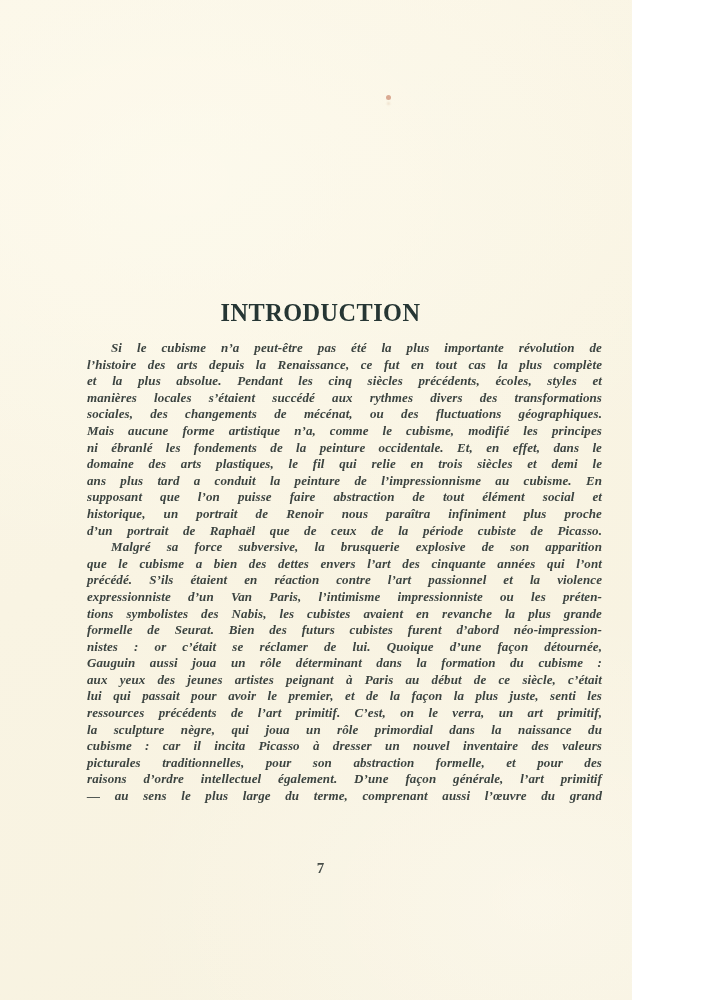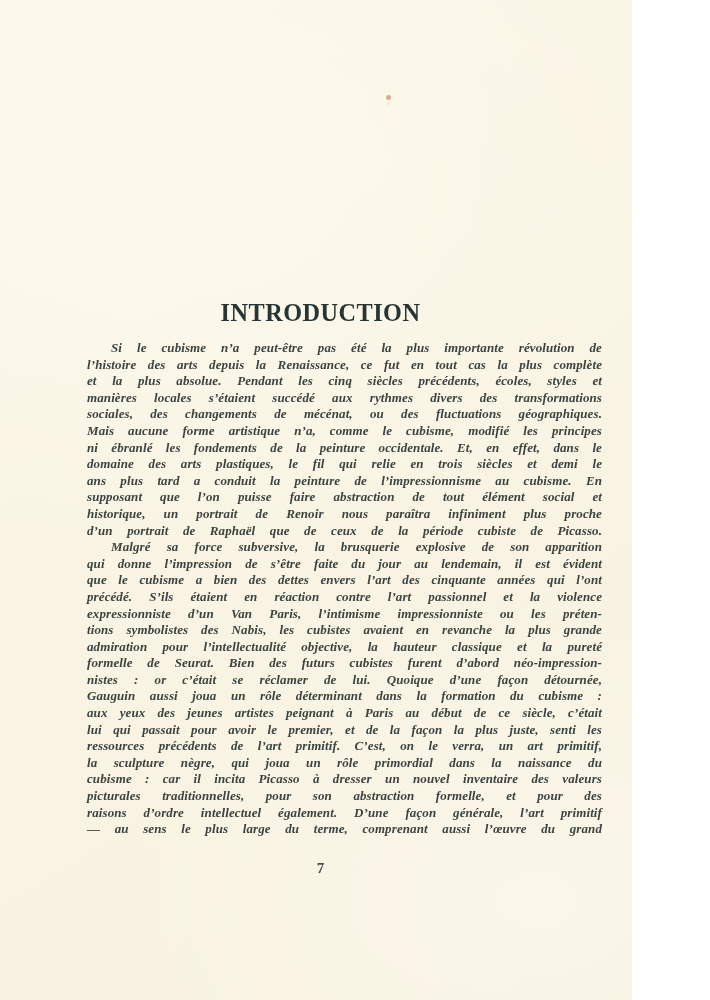--- a/index.html
+++ b/index.html
@@ -83,26 +83,24 @@
         <div class="line">Mais aucune forme artistique n’a, comme le cubisme, modifié les principes</div>
         <div class="line">ni ébranlé les fondements de la peinture occidentale. Et, en effet, dans le</div>
         <div class="line">domaine des arts plastiques, le fil qui relie en trois siècles et demi le</div>
         <div class="line">ans plus tard a conduit la peinture de l’impressionnisme au cubisme. En</div>
         <div class="line">supposant que l’on puisse faire abstraction de tout élément social et</div>
         <div class="line">historique, un portrait de Renoir nous paraîtra infiniment plus proche</div>
         <div class="line">d’un portrait de Raphaël que de ceux de la période cubiste de Picasso.</div>
       </div>
     <div class="paragraph">
         <div class="line indent">Malgré sa force subversive, la brusquerie explosive de son apparition</div>
-        <div class="line">qui donne l’impression de s’être faite du jour au lendemain, il est évident</div>
         <div class="line">que le cubisme a bien des dettes envers l’art des cinquante années qui l’ont</div>
         <div class="line">précédé. S’ils étaient en réaction contre l’art passionnel et la violence</div>
         <div class="line">expressionniste d’un Van Paris, l’intimisme impressionniste ou les préten-</div>
         <div class="line">tions symbolistes des Nabis, les cubistes avaient en revanche la plus grande</div>
-        <div class="line">admiration pour l’intellectualité objective, la hauteur classique et la pureté</div>
         <div class="line">formelle de Seurat. Bien des futurs cubistes furent d’abord néo-impression-</div>
         <div class="line">nistes : or c’était se réclamer de lui. Quoique d’une façon détournée,</div>
         <div class="line">Gauguin aussi joua un rôle déterminant dans la formation du cubisme :</div>
         <div class="line">aux yeux des jeunes artistes peignant à Paris au début de ce siècle, c’était</div>
         <div class="line">lui qui passait pour avoir le premier, et de la façon la plus juste, senti les</div>
         <div class="line">ressources précédents de l’art primitif. C’est, on le verra, un art primitif,</div>
         <div class="line">la sculpture nègre, qui joua un rôle primordial dans la naissance du</div>
         <div class="line">cubisme : car il incita Picasso à dresser un nouvel inventaire des valeurs</div>
         <div class="line">picturales traditionnelles, pour son abstraction formelle, et pour des</div>
         <div class="line">raisons d’ordre intellectuel également. D’une façon générale, l’art primitif</div>

